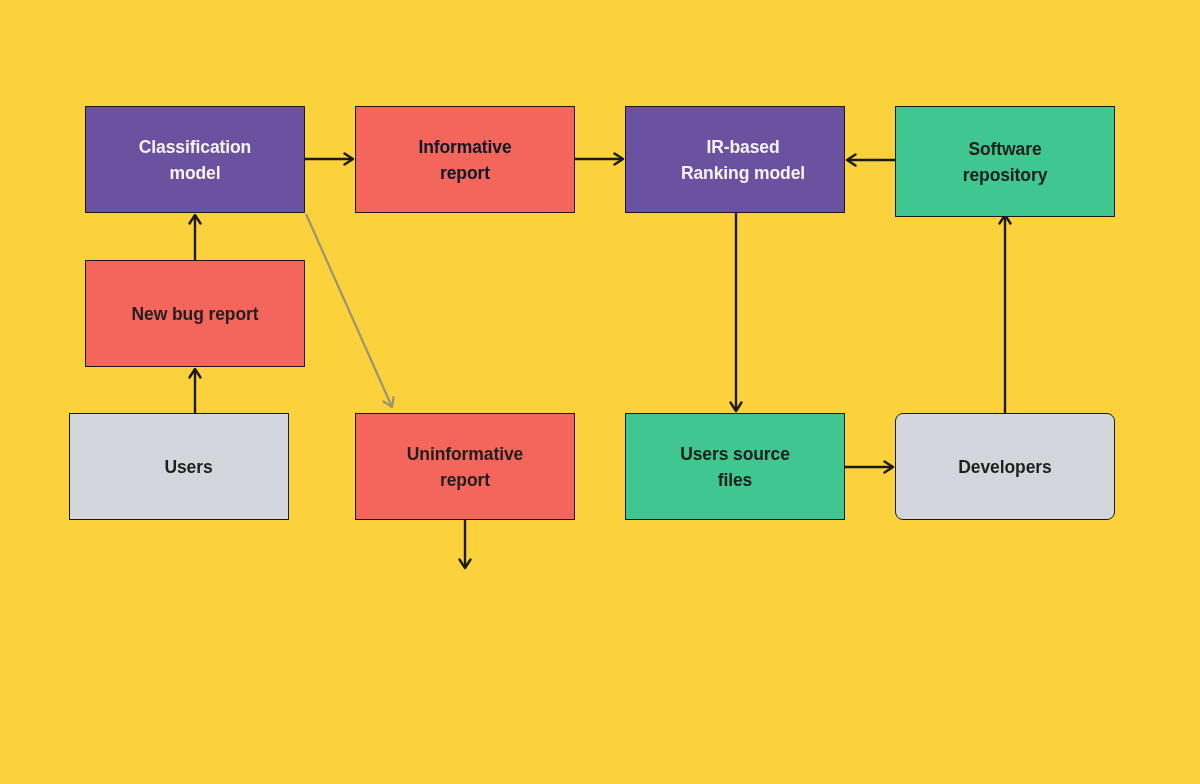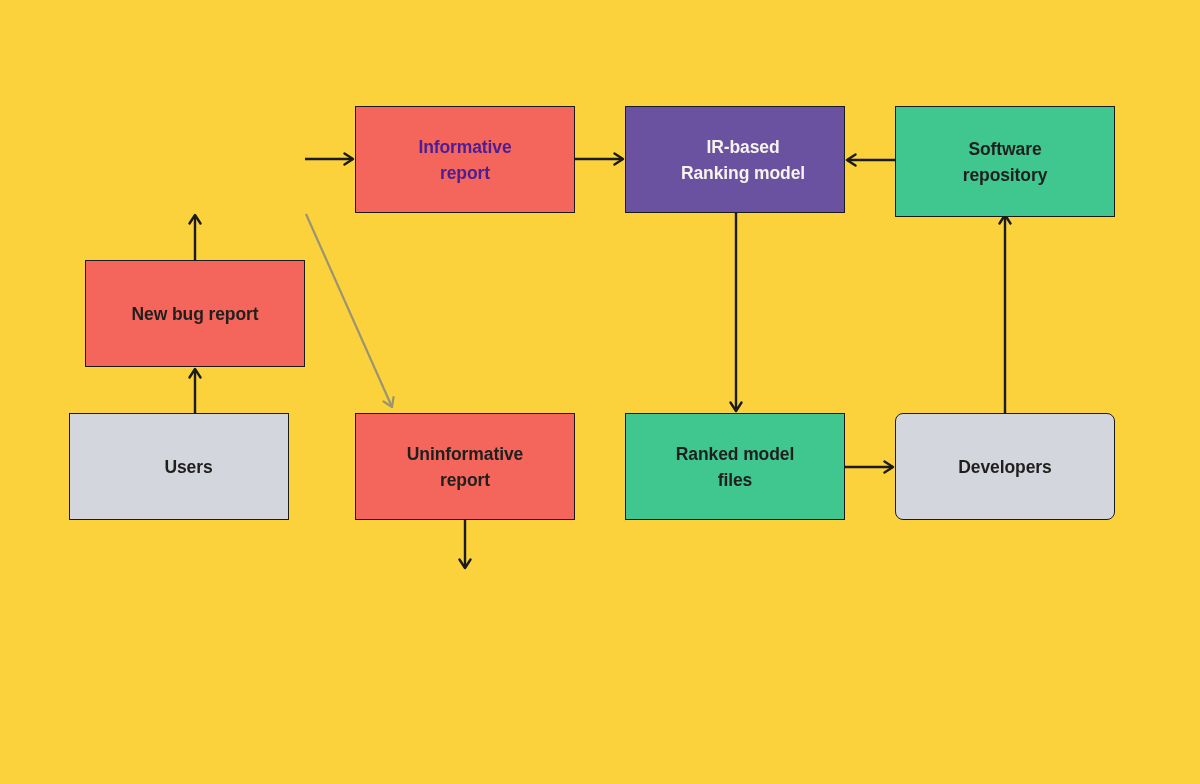--- a/index.html
+++ b/index.html
@@ -56,21 +56,27 @@
         <line x1="575" y1="159" x2="623" y2="159" stroke="#1B1B1B" stroke-width="2.4" marker-end="url(#arrowhead-black)"></line>
         <line x1="895" y1="160" x2="847" y2="160" stroke="#1B1B1B" stroke-width="2.4" marker-end="url(#arrowhead-black)"></line>
         <line x1="736" y1="213" x2="736" y2="411" stroke="#1B1B1B" stroke-width="2.4" marker-end="url(#arrowhead-black)"></line>
         <line x1="845" y1="467" x2="893" y2="467" stroke="#1B1B1B" stroke-width="2.4" marker-end="url(#arrowhead-black)"></line>
         <line x1="1005" y1="413" x2="1005" y2="215" stroke="#1B1B1B" stroke-width="2.4" marker-end="url(#arrowhead-black)"></line>
         <line x1="306" y1="214" x2="392" y2="407" stroke="#9A9472" stroke-width="2.2" marker-end="url(#arrowhead-gray)"></line>
         <line x1="465" y1="520" x2="465" y2="568" stroke="#1B1B1B" stroke-width="2.4" marker-end="url(#arrowhead-black)"></line>
       </g>
   </svg>
   <div id="node-layer">
-      <div class="node" style="left: 355px; top: 106px; width: 220px; height: 107px; background: rgb(244, 102, 92); color: #4c1d95; border-color: rgb(26, 26, 26);">
+      <div class="node" style="left: 85px; top: 106px; width: 220px; height: 107px; background: rgb(106, 82, 160); color: rgb(246, 242, 236); border-color: rgb(26, 26, 26);">
+        <div class="label">
+          <span class="line">Classification</span>
+          <span class="line">model</span>
+        </div>
+      </div>
+      <div class="node" style="left: 355px; top: 106px; width: 220px; height: 107px; background: rgb(244, 102, 92); color: #0f172a; border-color: rgb(26, 26, 26);">
         <div class="label">
           <span class="line">Informative</span>
           <span class="line">report</span>
         </div>
       </div>
       <div class="node" style="left: 625px; top: 106px; width: 220px; height: 107px; background: rgb(106, 82, 160); color: rgb(246, 242, 236); border-color: rgb(26, 26, 26); padding-left: 16px;">
         <div class="label">
           <span class="line">IR-based</span>
           <span class="line">Ranking model</span>
         </div>
@@ -92,21 +98,21 @@
         </div>
       </div>
       <div class="node" style="left: 355px; top: 413px; width: 220px; height: 107px; background: rgb(244, 102, 92); color: rgb(32, 31, 30); border-color: rgb(26, 26, 26); justify-content: flex-end;">
         <div class="label">
           <span class="line">Uninformative</span>
           <span class="line">report</span>
         </div>
       </div>
       <div class="node" style="left: 625px; top: 413px; width: 220px; height: 107px; background: rgb(63, 199, 143); color: rgb(32, 31, 30); border-color: rgb(26, 26, 26);">
         <div class="label">
-          <span class="line">Ranked model</span>
+          <span class="line">Users source</span>
           <span class="line">files</span>
         </div>
       </div>
       <div class="node" style="left: 895px; top: 413px; width: 220px; height: 107px; background: rgb(211, 215, 221); color: rgb(32, 31, 30); border-color: rgb(26, 26, 26); border-radius: 8px;">
         <div class="label">
           <span class="line">Developers</span>
         </div>
       </div>
     </div>
 </div>

